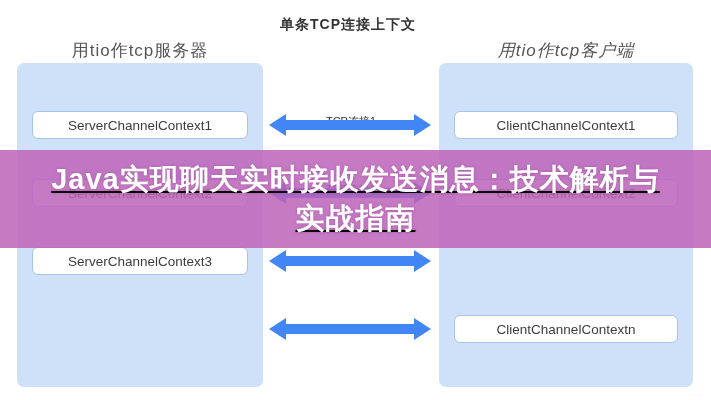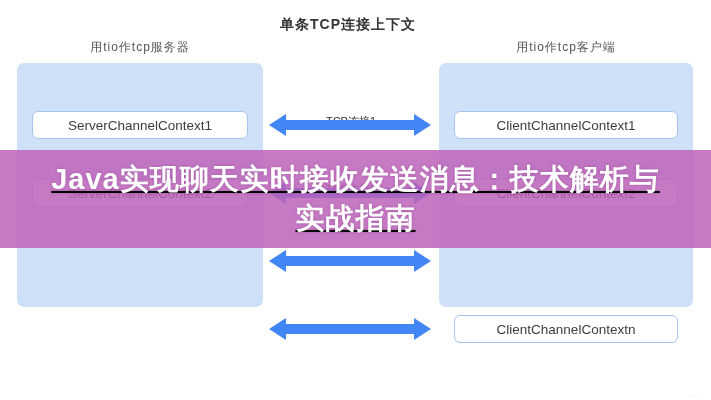--- a/index.html
+++ b/index.html
@@ -6,26 +6,26 @@
   .stage{
     position:relative;width:711px;height:400px;background:#ffffff;overflow:hidden;
     font-family:"Liberation Sans","DejaVu Sans",sans-serif;
   }
   .diagram-title{
     position:absolute;top:16px;left:0;width:696px;text-align:center;
     font-size:14px;font-weight:600;color:#333;letter-spacing:1px;
   }
   .panel-header{
     position:absolute;top:39px;text-align:center;
-    font-size:12px;color:#555;letter-spacing:1px;
+    font-size:17px;color:#555;letter-spacing:1px;
   }
   .panel-header.server{left:17px;width:246px;}
-  .panel-header.client{left:439px;width:254px;}
+  .panel-header.client{left:439px;width:254px;font-style:italic;}
   .panel{
-    position:absolute;top:63px;height:244px;background:#cfe1f8;border-radius:7px;
+    position:absolute;top:63px;height:324px;background:#cfe1f8;border-radius:7px;
   }
   .panel.server{left:17px;width:246px;}
   .panel.client{left:439px;width:254px;}
   .node-box{
     position:absolute;left:15px;right:15px;height:28px;background:#ffffff;
     border:1px solid #a5c4ee;border-radius:6px;box-sizing:border-box;
     display:flex;align-items:center;justify-content:center;
     font-size:13.5px;color:#3d3d3d;
   }
   .row1{top:48px}.row2{top:116px}.row3{top:184px}.row4{top:252px}
@@ -70,20 +70,21 @@
 <div class="stage">
 
   <div class="diagram-title">单条TCP连接上下文</div>
 
   <div class="panel-header server">用tio作tcp服务器</div>
   <div class="panel-header client">用tio作tcp客户端</div>
 
   <div class="panel server">
     <div class="node-box row1">ServerChannelContext1</div>
     <div class="node-box row2">ServerChannelContext2</div>
+    <div class="node-box row3">ServerChannelContext3</div>
   </div>
 
   <div class="panel client">
     <div class="node-box row1">ClientChannelContext1</div>
     <div class="node-box row2">ClientChannelContext2</div>
     <div class="node-box row4">ClientChannelContextn</div>
   </div>
 
   <div class="tcp-label lbl1">TCP连接1</div>
   <div class="tcp-label lbl2">TCP连接2</div>

